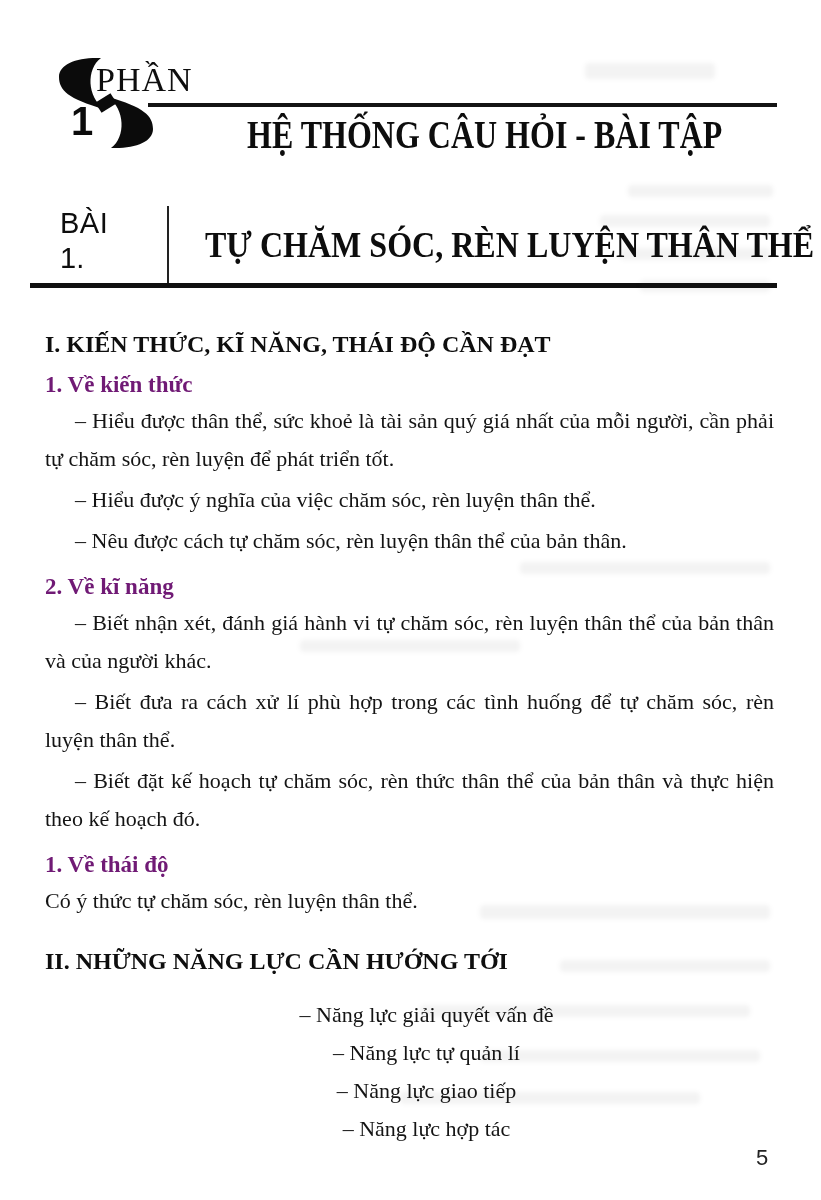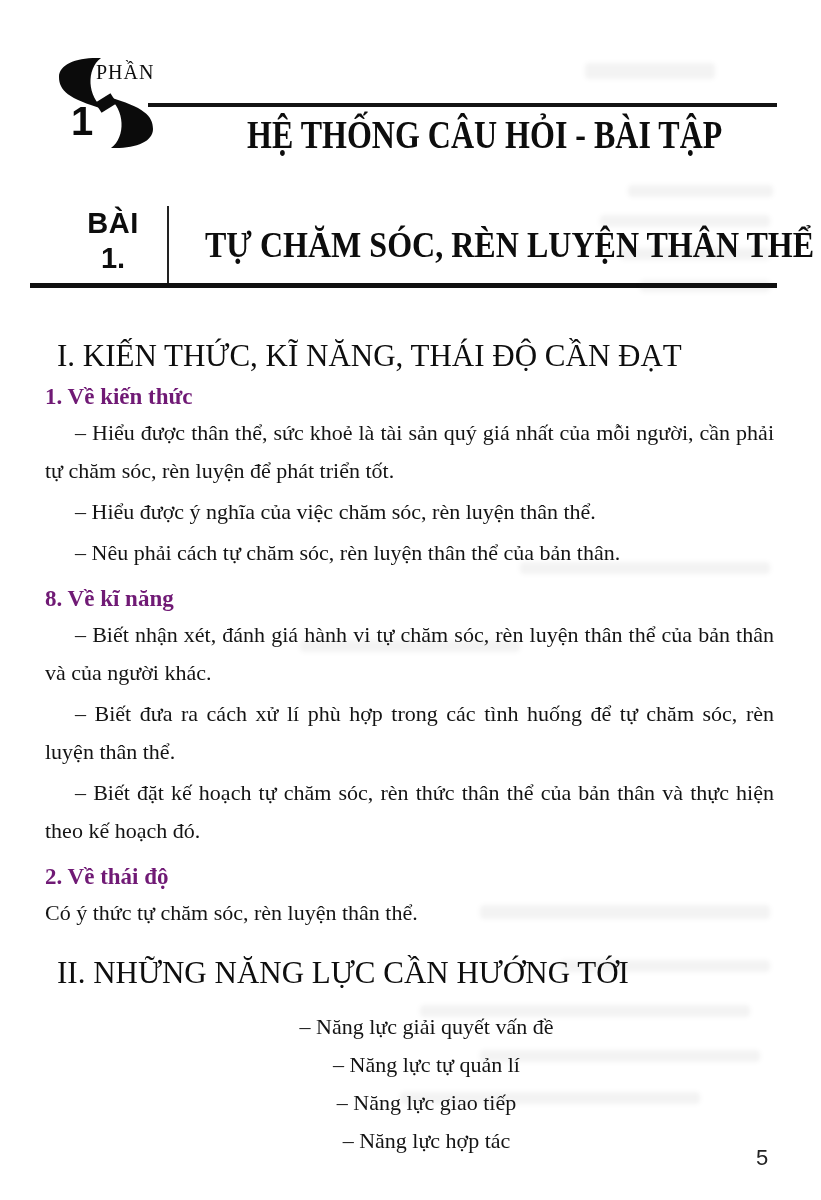--- a/index.html
+++ b/index.html
@@ -9,42 +9,41 @@
     background:#ffffff;
     overflow:hidden;
     font-family:"Liberation Serif", serif;
     color:#121212;
     margin:0 auto;
   }
   
   .logo-svg{position:absolute;left:55px;top:56px;width:110px;height:96px;}
   .part-label{
     position:absolute;left:96px;top:61px;
-    font-size:20px;letter-spacing:1px;color:#0e0e0e;
+    font-size:34px;letter-spacing:1px;color:#0e0e0e;
   }
   .part-number{
     position:absolute;left:68px;top:101px;width:28px;
     font-family:"Liberation Sans", sans-serif;
     font-weight:bold;font-size:40px;line-height:40px;text-align:center;color:#0b0b0b;
   }
   .top-rule{
     position:absolute;left:148px;top:103px;width:629px;height:4px;
     background:#141414;
   }
   .part-title{
     position:absolute;left:190px;top:112px;width:570px;
     text-align:center;font-weight:bold;font-size:40px;line-height:46px;
     transform:scaleX(0.80);transform-origin:50% 50%;
     white-space:nowrap;color:#0d0d0d;
   }
   
   .lesson-badge{
     position:absolute;left:60px;top:206px;width:106px;
-    text-align:center;
-    font-family:"Liberation Sans", sans-serif;font-weight:bold;color:#0d0d0d;
+    font-family:"Liberation Sans", sans-serif;font-weight:normal;color:#0d0d0d;
   }
   .lesson-label{display:block;font-size:29px;line-height:34px;letter-spacing:0.5px;}
   .lesson-number{display:block;font-size:29px;line-height:36px;}
   .lesson-vrule{
     position:absolute;left:167px;top:206px;width:2px;height:78px;background:#222;
   }
   .lesson-title{
     position:absolute;left:172px;top:224px;width:600px;
     text-align:center;font-weight:bold;font-size:36px;line-height:42px;
     transform:scaleX(0.89);transform-origin:50% 50%;
@@ -52,21 +51,21 @@
   }
   .thick-rule{
     position:absolute;left:30px;top:283px;width:747px;height:5px;background:#101010;
   }
   
   .body{
     position:absolute;left:45px;top:330px;width:733px;
     font-size:22px;color:#141414;
   }
   .sec-heading{
-    margin:12px;font-size:31px;font-weight:normal;line-height:28px;color:#0e0e0e;
+    margin:0;font-size:24px;font-weight:bold;line-height:28px;color:#0e0e0e;
   }
   .sec-heading.second{margin-top:27px;}
   .sub-heading{
     margin:13px 0 2px 0;font-size:23px;font-weight:bold;line-height:28px;color:#701a75;
   }
   .para{
     margin:3px 4px 0 0;line-height:38px;text-align:justify;text-indent:30px;
   }
   .para.no-indent{text-indent:0;text-align:left;}
   .competency-list{margin-top:21px;}
@@ -109,28 +108,28 @@
   <div class="lesson-title">TỰ CHĂM SÓC, RÈN LUYỆN THÂN THỂ</div>
   <div class="thick-rule"></div>
 
   <main class="body">
 
     <h2 class="sec-heading">I. KIẾN THỨC, KĨ NĂNG, THÁI ĐỘ CẦN ĐẠT</h2>
 
     <h3 class="sub-heading">1. Về kiến thức</h3>
     <p class="para">– Hiểu được thân thể, sức khoẻ là tài sản quý giá nhất của mỗi người, cần phải tự chăm sóc, rèn luyện để phát triển tốt.</p>
     <p class="para">– Hiểu được ý nghĩa của việc chăm sóc, rèn luyện thân thể.</p>
-    <p class="para">– Nêu phải cách tự chăm sóc, rèn luyện thân thể của bản thân.</p>
+    <p class="para">– Nêu được cách tự chăm sóc, rèn luyện thân thể của bản thân.</p>
 
-    <h3 class="sub-heading">8. Về kĩ năng</h3>
+    <h3 class="sub-heading">2. Về kĩ năng</h3>
     <p class="para">– Biết nhận xét, đánh giá hành vi tự chăm sóc, rèn luyện thân thể của bản thân và của người khác.</p>
     <p class="para">– Biết đưa ra cách xử lí phù hợp trong các tình huống để tự chăm sóc, rèn luyện thân thể.</p>
     <p class="para">– Biết đặt kế hoạch tự chăm sóc, rèn thức thân thể của bản thân và thực hiện theo kế hoạch đó.</p>
 
-    <h3 class="sub-heading">2. Về thái độ</h3>
+    <h3 class="sub-heading">1. Về thái độ</h3>
     <p class="para no-indent">Có ý thức tự chăm sóc, rèn luyện thân thể.</p>
 
     <h2 class="sec-heading second">II. NHỮNG NĂNG LỰC CẦN HƯỚNG TỚI</h2>
     <div class="competency-list">
       <p class="list-item">– Năng lực giải quyết vấn đề</p>
       <p class="list-item">– Năng lực tự quản lí</p>
       <p class="list-item">– Năng lực giao tiếp</p>
       <p class="list-item">– Năng lực hợp tác</p>
     </div>
   </main>

